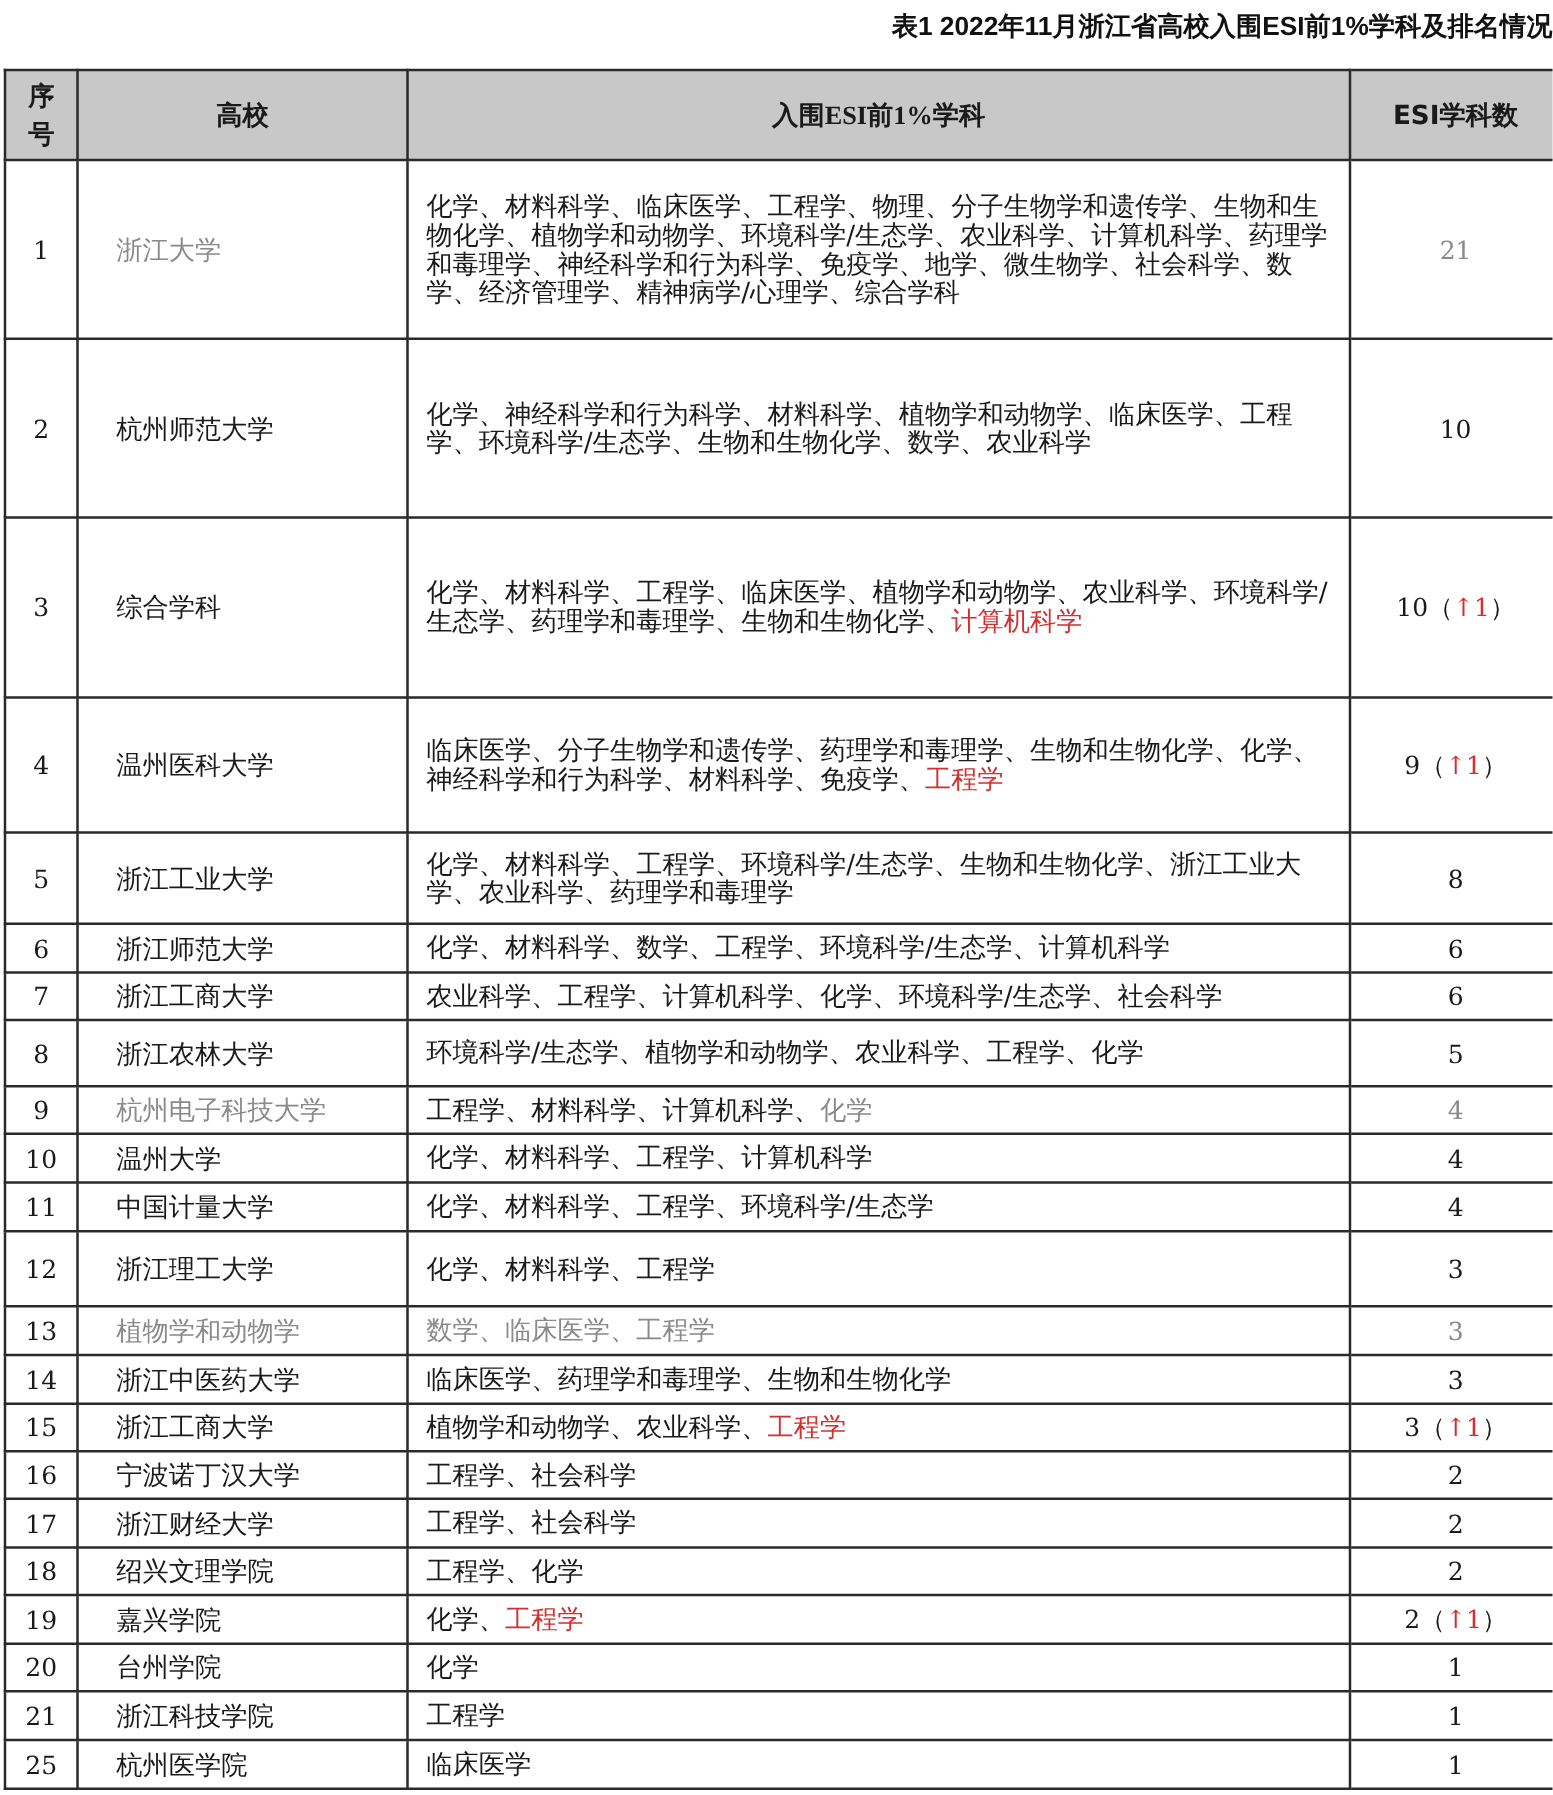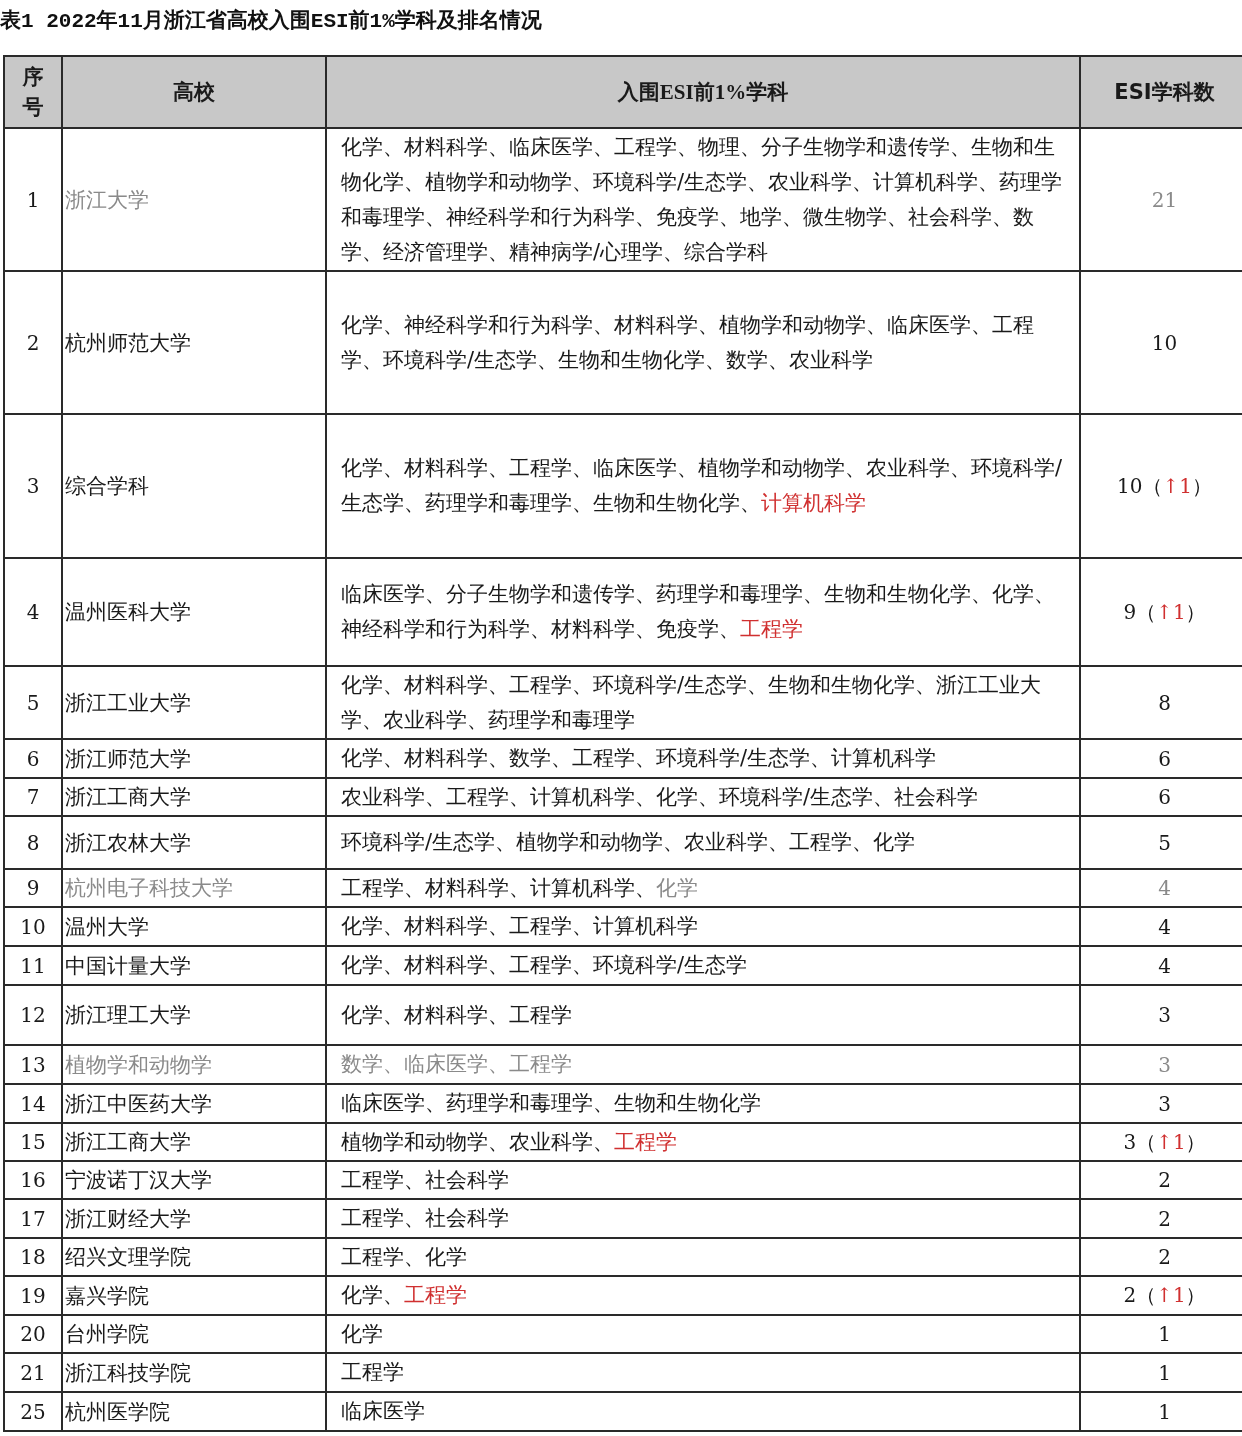--- a/index.html
+++ b/index.html
@@ -1,23 +1,23 @@
 <!DOCTYPE html>
 <html><head>
   <meta charset="utf-8">
   <style>
     html, body { margin: 0; padding: 0; background: #ffffff; }
     body { width: 1242px; height: 1436px; position: relative; overflow: hidden; font-family: "DejaVu Sans", sans-serif; color: #1a1a1a; }
-    .title { position: absolute; top: 6px; left: 0; width: 1242px; text-align: left; font-family: Liberation Mono, monospace; font-weight: bold; font-size: 21px; line-height: 32px; color: #111; }
+    .title { position: absolute; top: 6px; left: 0; width: 1242px; text-align: right; font-family: Liberation Sans, sans-serif; font-weight: bold; font-size: 21px; line-height: 32px; color: #111; }
     table { position: absolute; top: 55px; left: 3px; width: 1227px; border-collapse: collapse; table-layout: fixed; }
     td, th { border: 2px solid #2a2a2a; padding: 0; vertical-align: middle; font-size: 21px; }
     th { background: #c8c8c8; font-weight: bold; text-align: center; color: #1a1a1a; font-family: Liberation Serif, serif; }
     .c-no { width: 56px; text-align: center; font-family: "DejaVu Serif", serif; font-size: 20px; }
-    .c-uni { width: 248px; text-align: left; padding-left: 2px; }
-    .c-subj { width: 752px; text-align: left; padding: 0 12px 0 14px; line-height: 35px; }
+    .c-uni { width: 248px; text-align: left; padding-left: 30px; }
+    .c-subj { width: 752px; text-align: left; padding: 0 12px 0 14px; line-height: 23px; }
     .c-cnt { width: 167px; text-align: center; font-family: "DejaVu Serif", serif; font-size: 20px; }
     th.c-no { font-family: "DejaVu Sans", sans-serif; font-size: 21px; line-height: 30px; }
     th.c-cnt { font-family: "DejaVu Sans", sans-serif; font-size: 21px; }
     .gray { color: #8a8a8a; }
     .red { color: #d03030; }
     .arrow { color: #d03030; }
   </style>
 </head>
 <body>
 

